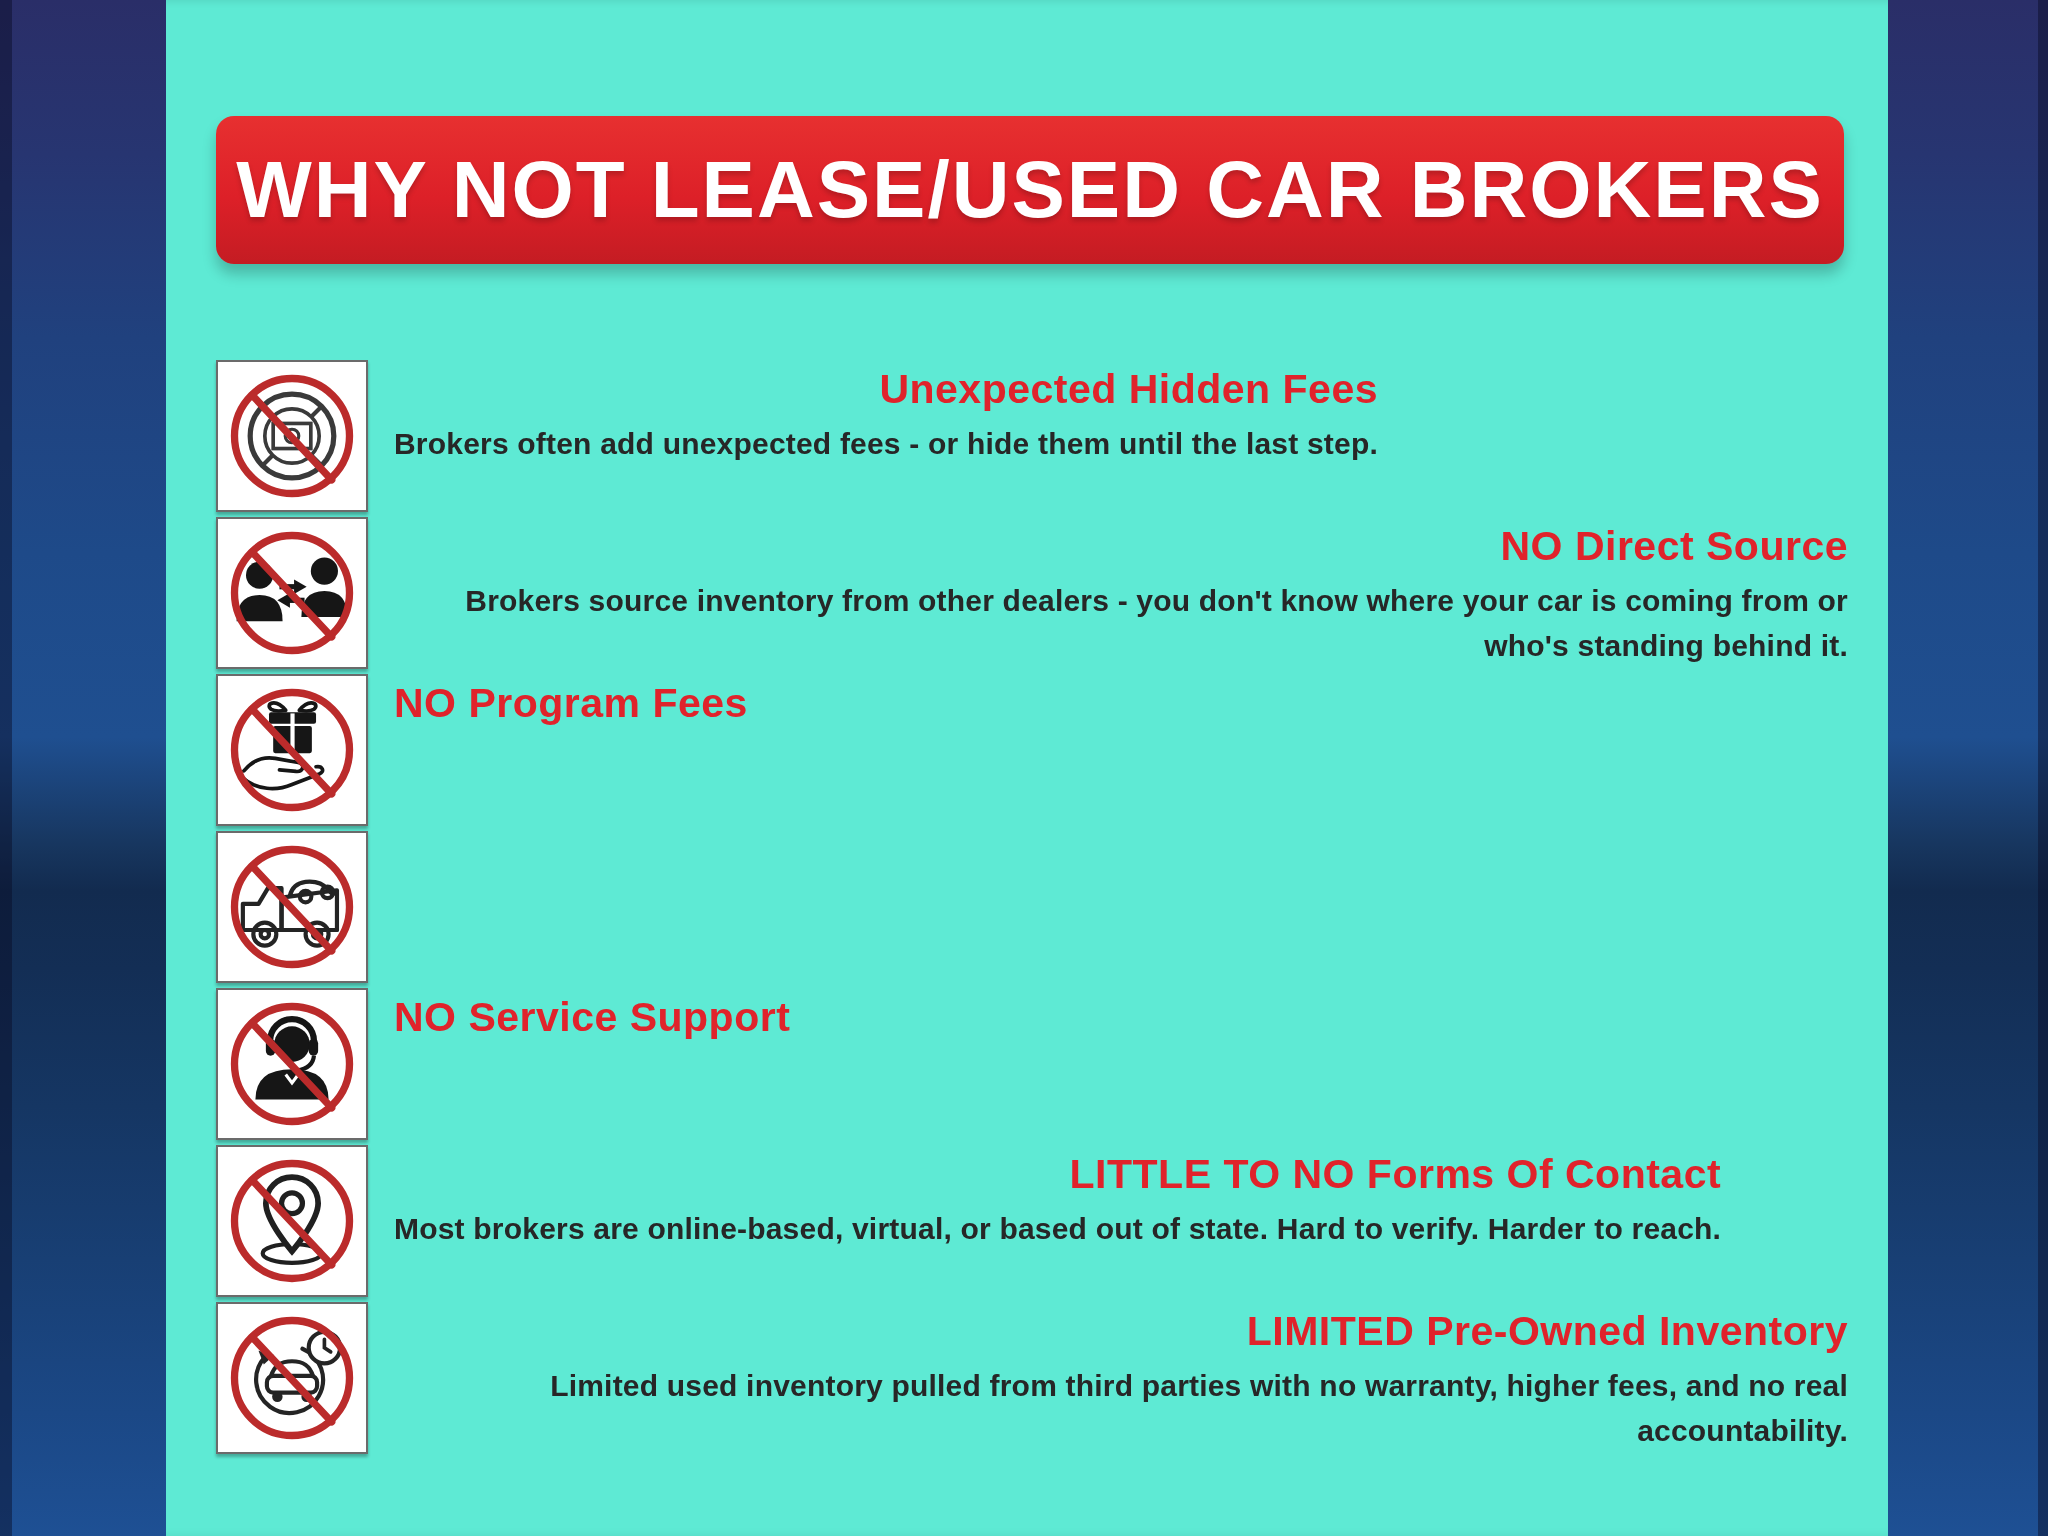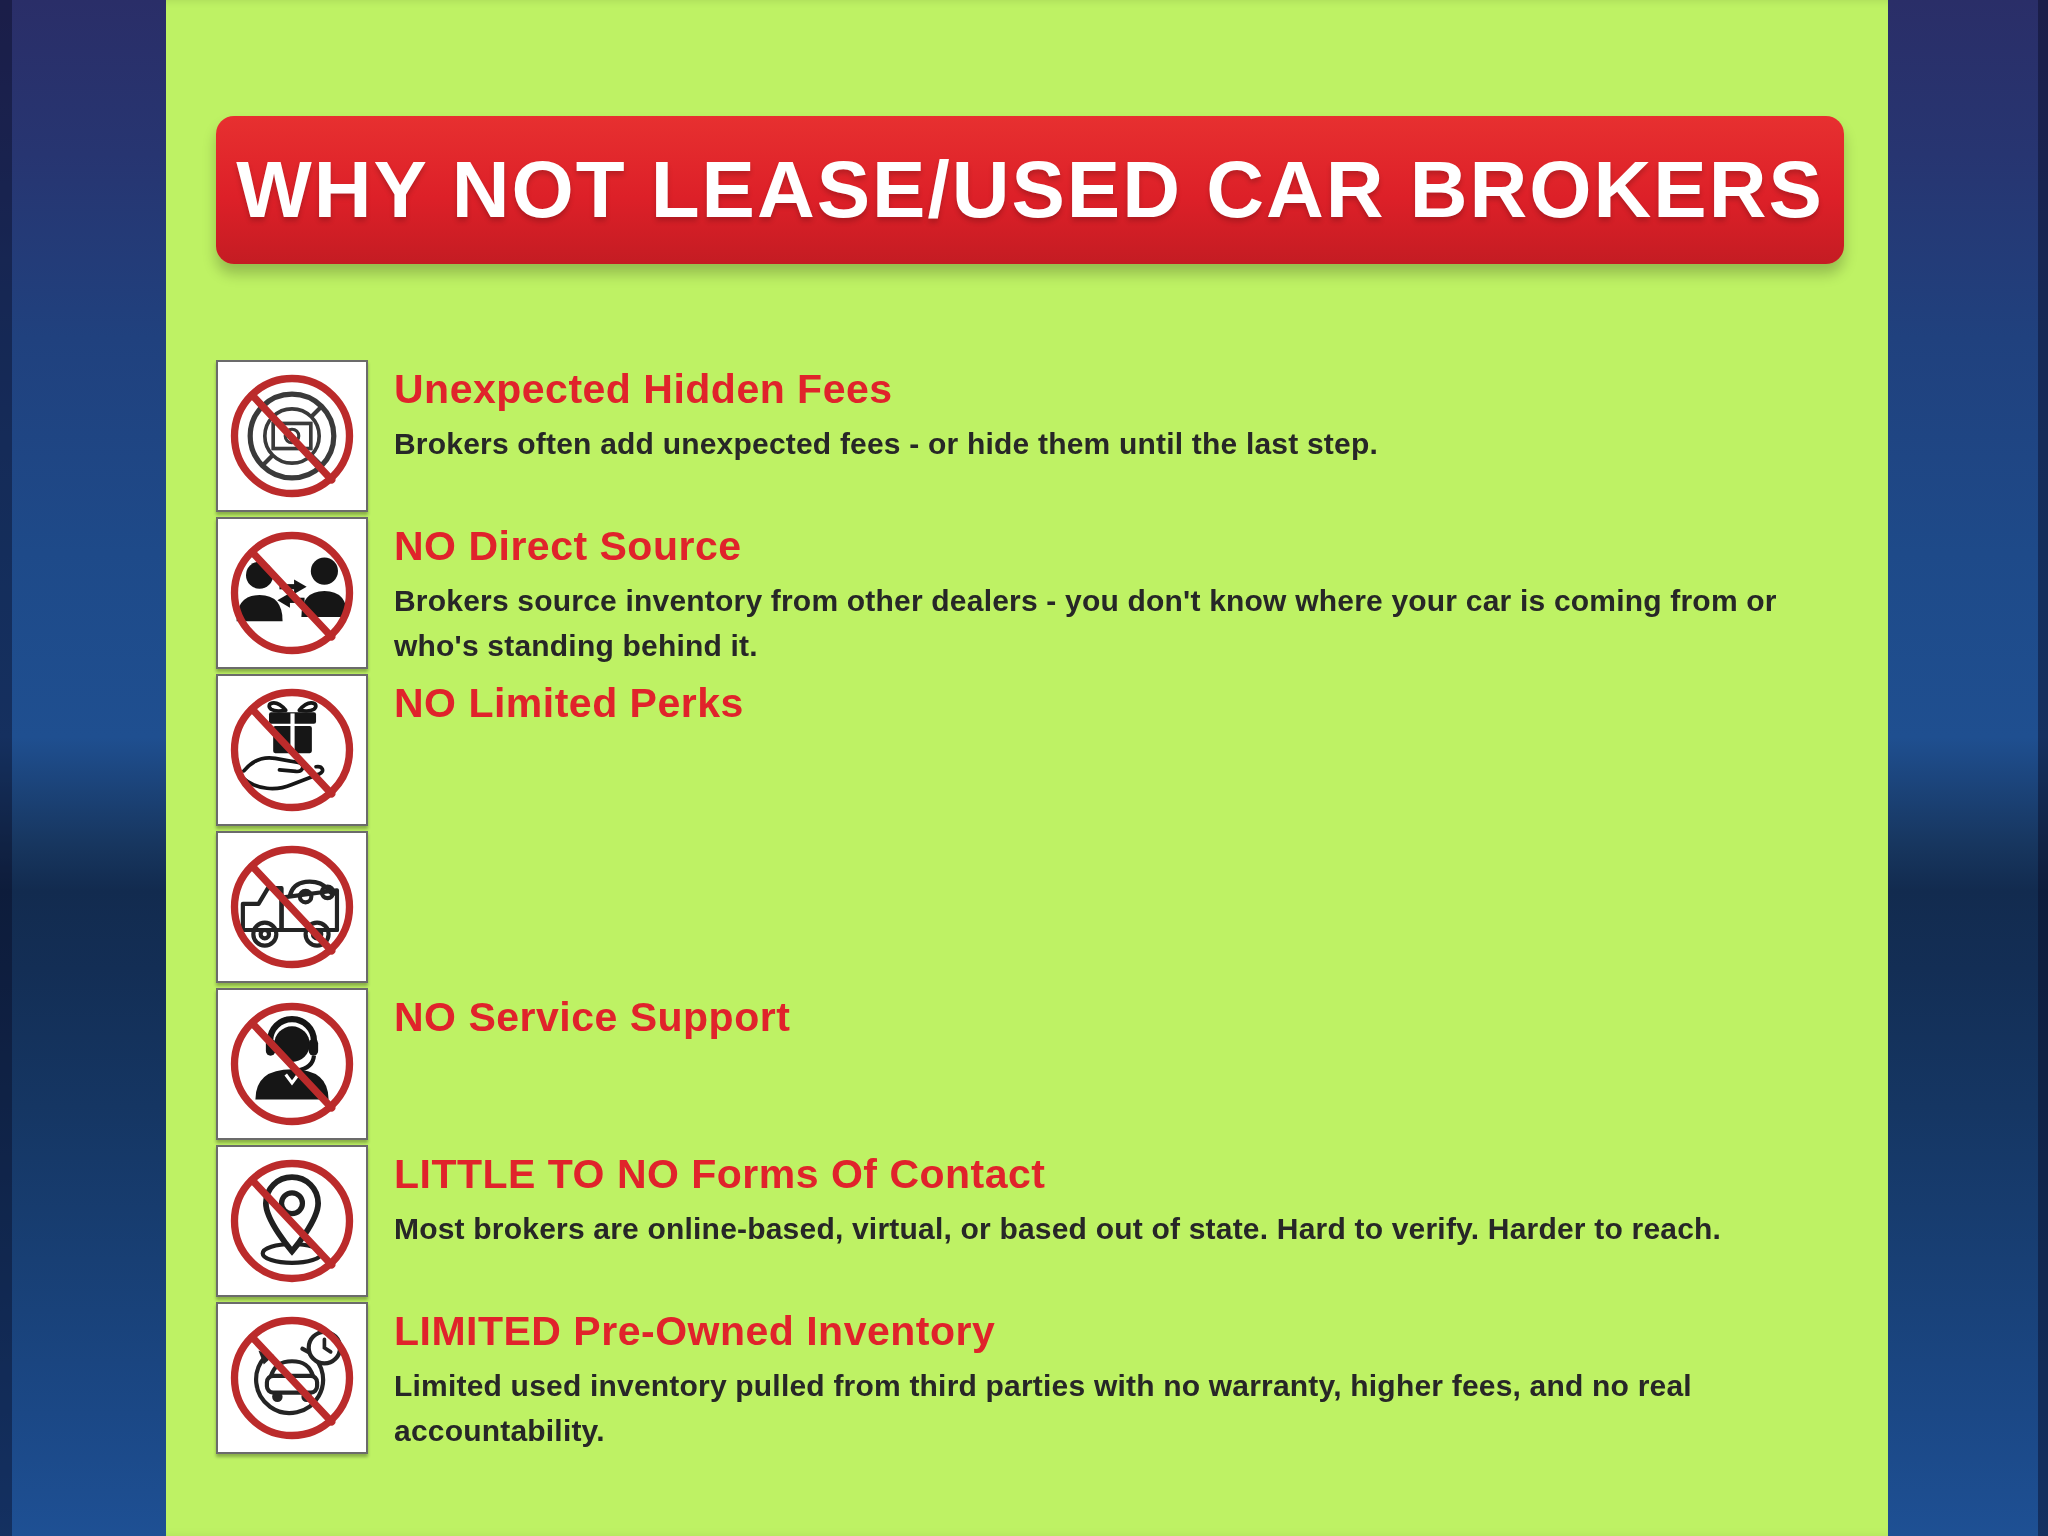--- a/index.html
+++ b/index.html
@@ -14,22 +14,23 @@
     background:linear-gradient(180deg,
       #2a2e68 0%, #273571 10%, #20417e 22%, #1e4a89 36%, #1f4f90 48%,
       #17365f 55%, #122b4f 58%, #132e55 63%, #153663 72%, #183f74 82%,
       #1b4886 92%, #1e5094 100%);
   }
   .side.right{flex:0 0 160px;}
   .edge-strip{position:absolute;top:0;bottom:0;width:12px;background:rgba(8,10,35,.45);}
   .edge-strip.left{left:0;}
   .edge-strip.right{right:0;width:10px;}
   .panel{
-    flex:1;background:#bef264;position:relative;
+    flex:1;background:#5eead4;position:relative;
     box-shadow:inset 0 8px 10px -8px rgba(0,0,0,.12), inset 0 -8px 10px -8px rgba(0,0,0,.08);
+    text-align:right;
   }
   .banner{
     margin:116px 44px 0 50px;height:148px;border-radius:18px;
     background:linear-gradient(180deg,#e73030 0%,#dd2028 55%,#c41c23 100%);
     display:flex;align-items:center;justify-content:center;
     box-shadow:0 10px 14px rgba(0,0,0,.22);
   }
   .banner-title{
     color:#ffffff;font-weight:bold;font-size:80px;letter-spacing:2px;white-space:nowrap;
     text-shadow:0 4px 5px rgba(0,0,0,.18);
@@ -135,21 +136,21 @@
                   <path d="M18 92 c14 13 34 13 48 7 l26 -10 c6 -2.5 3 -8 -3 -7"></path>
                 </g>
                 <g stroke="#bb2b2b" stroke-width="7" fill="none" stroke-linecap="round">
                   <circle cx="66" cy="66" r="55"></circle>
                   <line x1="28" y1="27" x2="104" y2="108"></line>
                 </g>
               </svg>
             </span>
     </div>
     <div class="text">
-      <p class="title">NO Limited Perks</p>
+      <p class="title">NO Program Fees</p>
     </div>
   </div>
 
   <div class="item">
     <div class="icon-box">
       <span class="icon">
               <svg viewBox="0 0 132 132" xmlns="http://www.w3.org/2000/svg">
                 <g stroke="#242424" stroke-width="4" fill="none" stroke-linejoin="round" stroke-linecap="round">
                   <path d="M19 88 V63 h15 l9 -15 h13 v40"></path>
                   <path d="M56 88 V57 l53 -7 v38"></path>

